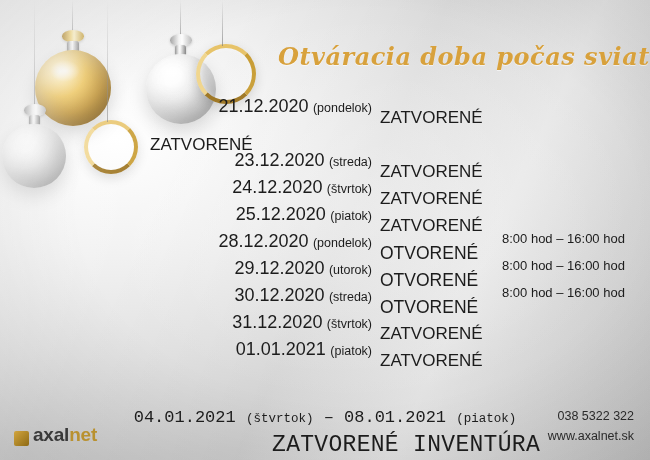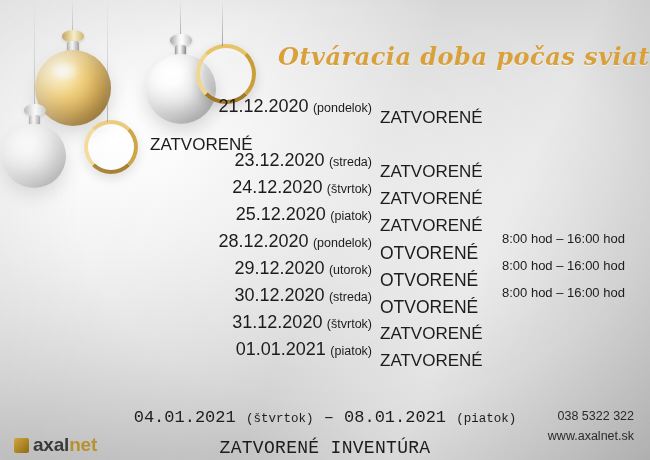--- a/index.html
+++ b/index.html
@@ -173,32 +173,33 @@
     font-family: Liberation Mono, monospace;
   }
   .inv-dates {
     font-size: 17px;
     white-space: nowrap;
   }
   .inv-dates .day {
     font-size: 12.5px;
   }
   .inv-label {
-    margin-top: 11px;
-    font-size: 18px;
+    margin-top: 5px;
+    font-size: 23px;
     letter-spacing: 0.3px;
+    text-align: right;
   }
 
   
   .logo {
     position: absolute;
     left: 14px;
-    bottom: 4px;
+    bottom: 14px;
     display: flex;
-    align-items: center;
+    align-items: flex-end;
     font-size: 19px;
     letter-spacing: -0.2px;
   }
   .logo .mark {
     width: 15px;
     height: 15px;
     margin-right: 4px;
     border-radius: 2px;
     background: linear-gradient(135deg, #d2a53e, #8e6a14);
     display: inline-block;

